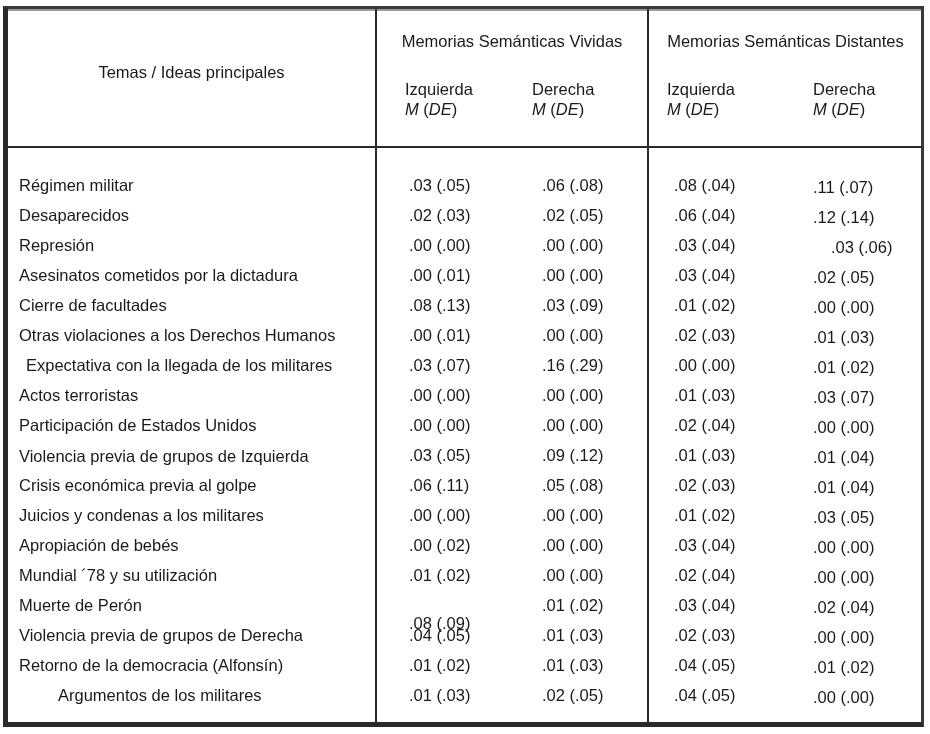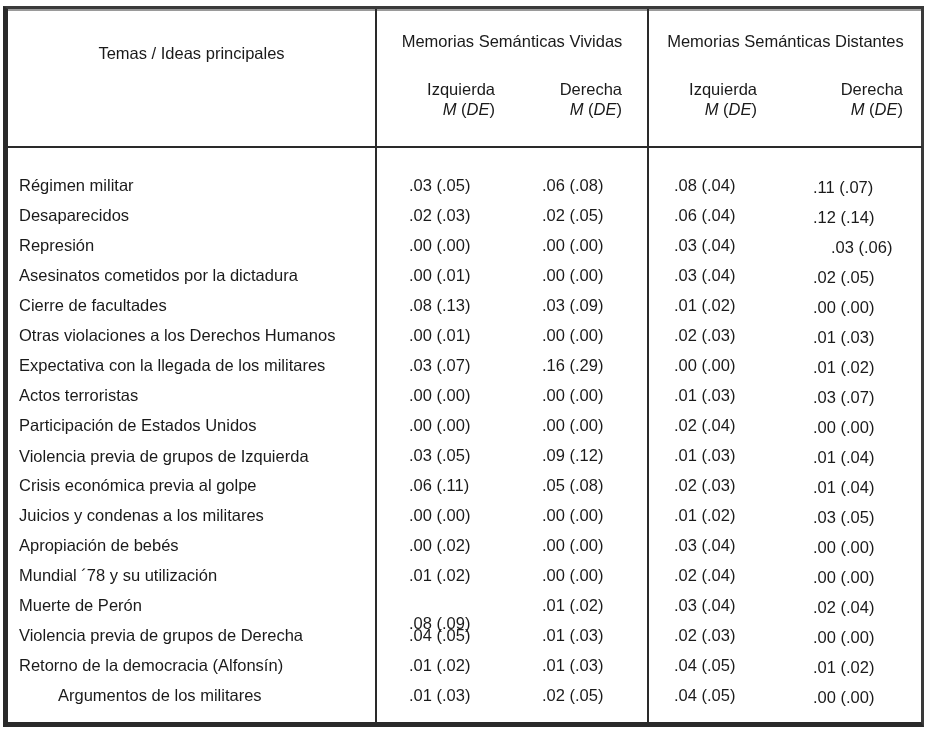--- a/index.html
+++ b/index.html
@@ -7,25 +7,25 @@
            font-family: "Liberation Sans", sans-serif; color: #1a1a1a; }
     .frame { position: absolute; left: 3px; top: 6px; width: 921px; height: 721px;
              border-left: 5px solid #2a2a2a; border-bottom: 5px solid #2a2a2a;
              border-top: 3px solid #3a3a3a; border-right: 3px solid #3a3a3a;
              box-shadow: inset 0 2px 0 #9a9a9a; box-sizing: border-box; background: #fff; }
     .vline { position: absolute; top: 9px; width: 2px; height: 716px; background: #2a2a2a; }
     .vline.v1 { left: 375px; }
     .vline.v2 { left: 647px; }
     .hline { position: absolute; left: 8px; top: 146px; width: 914px; height: 2px; background: #2a2a2a; }
     .txt { position: absolute; font-size: 16.5px; white-space: nowrap; line-height: 20px; }
-    .hdr-main { left: 8px; width: 367px; top: 43px; text-align: center; }
+    .hdr-main { left: 8px; width: 367px; top: 62px; text-align: center; }
     .grp { top: 31px; text-align: center; }
     .grp.g1 { left: 377px; width: 270px; }
     .grp.g2 { left: 649px; width: 273px; }
-    .sub { text-align: right; }
+    .sub { text-align: left; }
     .sub .m { display: block; }
     .sub i { font-style: italic; }
     .row-label { left: 19px; }
     .cell { text-align: left; }
   </style>
 </head>
 <body>
 
 <div class="frame"></div>
 <div class="vline v1"></div>
@@ -78,21 +78,21 @@
     <div class="txt row-label" style="top: 295px;">Cierre de facultades</div>
     <div class="txt cell" style="left: 409px; top: 295px;">.08 (.13)</div>
     <div class="txt cell" style="left: 542px; top: 295px;">.03 (.09)</div>
     <div class="txt cell" style="left: 674px; top: 295px;">.01 (.02)</div>
     <div class="txt cell" style="left: 813px; top: 297px;">.00 (.00)</div>
     <div class="txt row-label" style="top: 325px;">Otras violaciones a los Derechos Humanos</div>
     <div class="txt cell" style="left: 409px; top: 325px;">.00 (.01)</div>
     <div class="txt cell" style="left: 542px; top: 325px;">.00 (.00)</div>
     <div class="txt cell" style="left: 674px; top: 325px;">.02 (.03)</div>
     <div class="txt cell" style="left: 813px; top: 327px;">.01 (.03)</div>
-    <div class="txt row-label" style="top: 355px;">Expectativa con la llegada de los militares</div>
+    <div class="txt row-label" style="top: 355px; margin-left: 7px;">Expectativa con la llegada de los militares</div>
     <div class="txt cell" style="left: 409px; top: 355px;">.03 (.07)</div>
     <div class="txt cell" style="left: 542px; top: 355px;">.16 (.29)</div>
     <div class="txt cell" style="left: 674px; top: 355px;">.00 (.00)</div>
     <div class="txt cell" style="left: 813px; top: 357px;">.01 (.02)</div>
     <div class="txt row-label" style="top: 385px;">Actos terroristas</div>
     <div class="txt cell" style="left: 409px; top: 385px;">.00 (.00)</div>
     <div class="txt cell" style="left: 542px; top: 385px;">.00 (.00)</div>
     <div class="txt cell" style="left: 674px; top: 385px;">.01 (.03)</div>
     <div class="txt cell" style="left: 813px; top: 387px;">.03 (.07)</div>
     <div class="txt row-label" style="top: 415px;">Participación de Estados Unidos</div>

